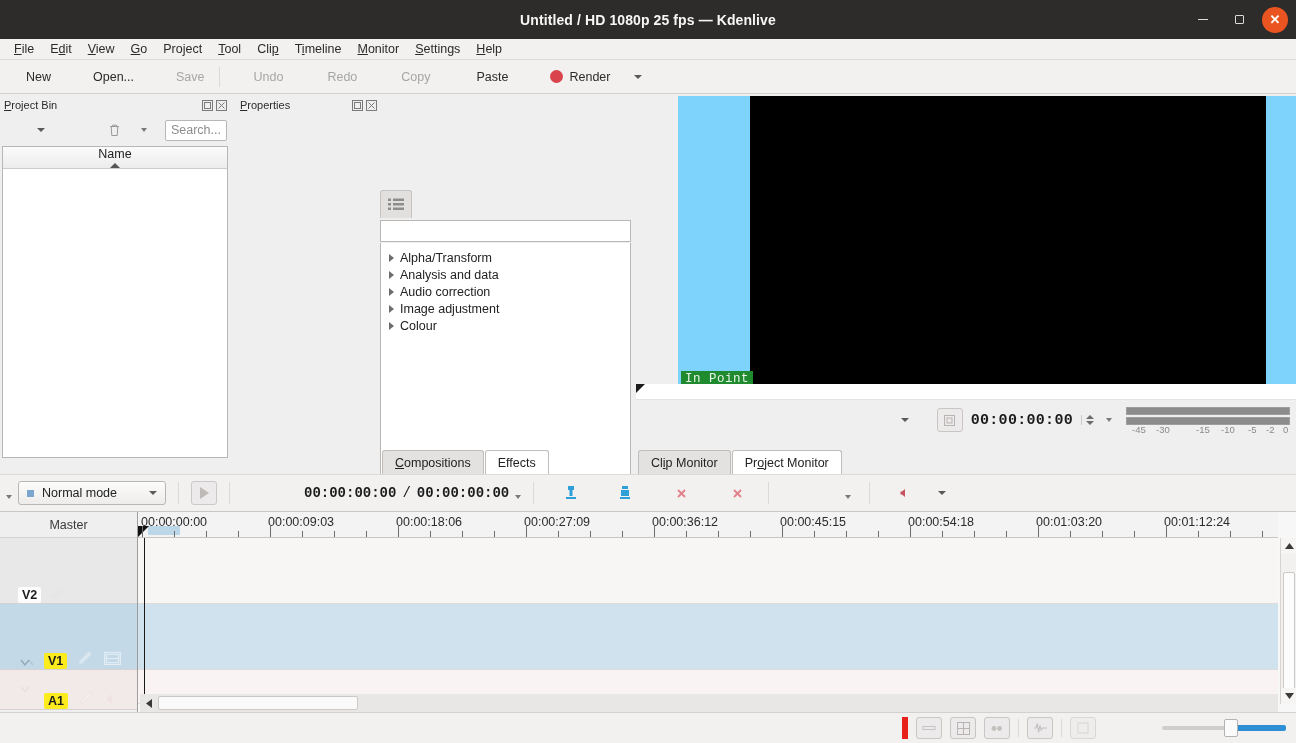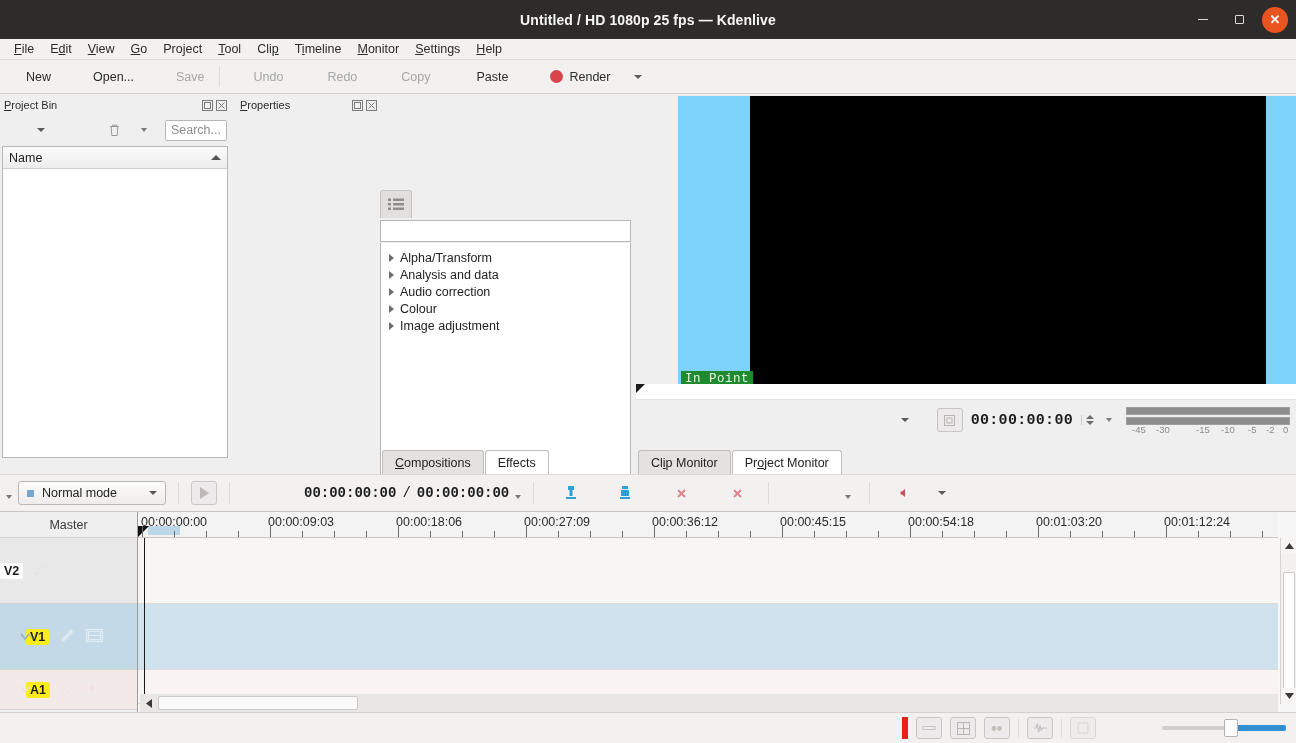--- a/index.html
+++ b/index.html
@@ -97,21 +97,21 @@
     display:flex; align-items:center; padding:0 5px; color:#8d8d8d; font-size:12.5px;
     margin-left: 2px; margin-right:2px;
   }
   .bin-list {
     position:absolute; left:2px; top:52px; width:226px; height:312px;
     background:#fff; border:1px solid #b9b6b3;
   }
   .bin-header {
     height:22px; background:linear-gradient(#fbfbfb,#ececec);
     border-bottom:1px solid #cfcdcb; display:flex; align-items:center;
-    padding:0 6px; font-size:12.5px;
+    padding:0 6px; font-size:12.5px;flex-direction:column;
   }
   .bin-header .spacer{flex:1;}
   .sort-arrow {
     width:0;height:0;border-left:5px solid transparent;border-right:5px solid transparent;
     border-bottom:5px solid #555;
   }
 
   
   .propsdock {
     position:absolute; left:232px; top:0; width:404px; height:380px;
@@ -214,21 +214,21 @@
   .tl-icon { width:22px; height:22px; display:flex; align-items:center; justify-content:center;}
 
   
   .timeline { position:absolute; left:0; top:512px; width:1296px; height:200px; background:#f7f7f7;}
   .tl-headcol { position:absolute; left:0; top:0; width:138px; height:200px; background:#efefef; border-right:1px solid #9e9e9e;}
   .tl-master {
     height:26px; display:flex;align-items:center;justify-content:center;
     font-size:12.5px; color:#3a3a3a; border-bottom:1px solid #d5d2cf;
     background:#efefef;
   }
-  .track-head { border-bottom:1px solid #d5d2cf; position:relative; display:flex; align-items:center; gap:10px;}
+  .track-head { border-bottom:1px solid #d5d2cf; position:relative; display:flex; align-items:flex-end; padding-left:18px; gap:10px;}
   .track-head.v2 { height:66px; background:#e8e8e8; }
   .track-head.v1 { height:66px; background:#c3d9e8; }
   .track-head.a1 { height:40px; background:#f2e9e9; }
   .tname {
     font-size:12.5px; font-weight:bold; padding:1px 4px; border-radius:2px;
   }
   .tname.plain { background:#fdfdfd; color:#1c1c1c;}
   .tname.hl { background:#fcec1e; color:#1c1c1c;}
   .chev-collapse { width:12px;height:12px; position:absolute; left:20px; }
   .t-icon { opacity:.55; }
@@ -426,25 +426,25 @@
         <div class="eff-row">
           <span class="tri-right"></span>
           <span>Analysis and data</span>
         </div>
         <div class="eff-row">
           <span class="tri-right"></span>
           <span>Audio correction</span>
         </div>
         <div class="eff-row">
           <span class="tri-right"></span>
-          <span>Colour</span>
+          <span>Image adjustment</span>
         </div>
         <div class="eff-row">
           <span class="tri-right"></span>
-          <span>Image adjustment</span>
+          <span>Colour</span>
         </div>
       </div>
 
       <div class="tabbar">
         <div class="tab">
           <span><u>C</u>ompositions</span>
         </div>
         <div class="tab active">
           <span>Effects</span>
         </div>

